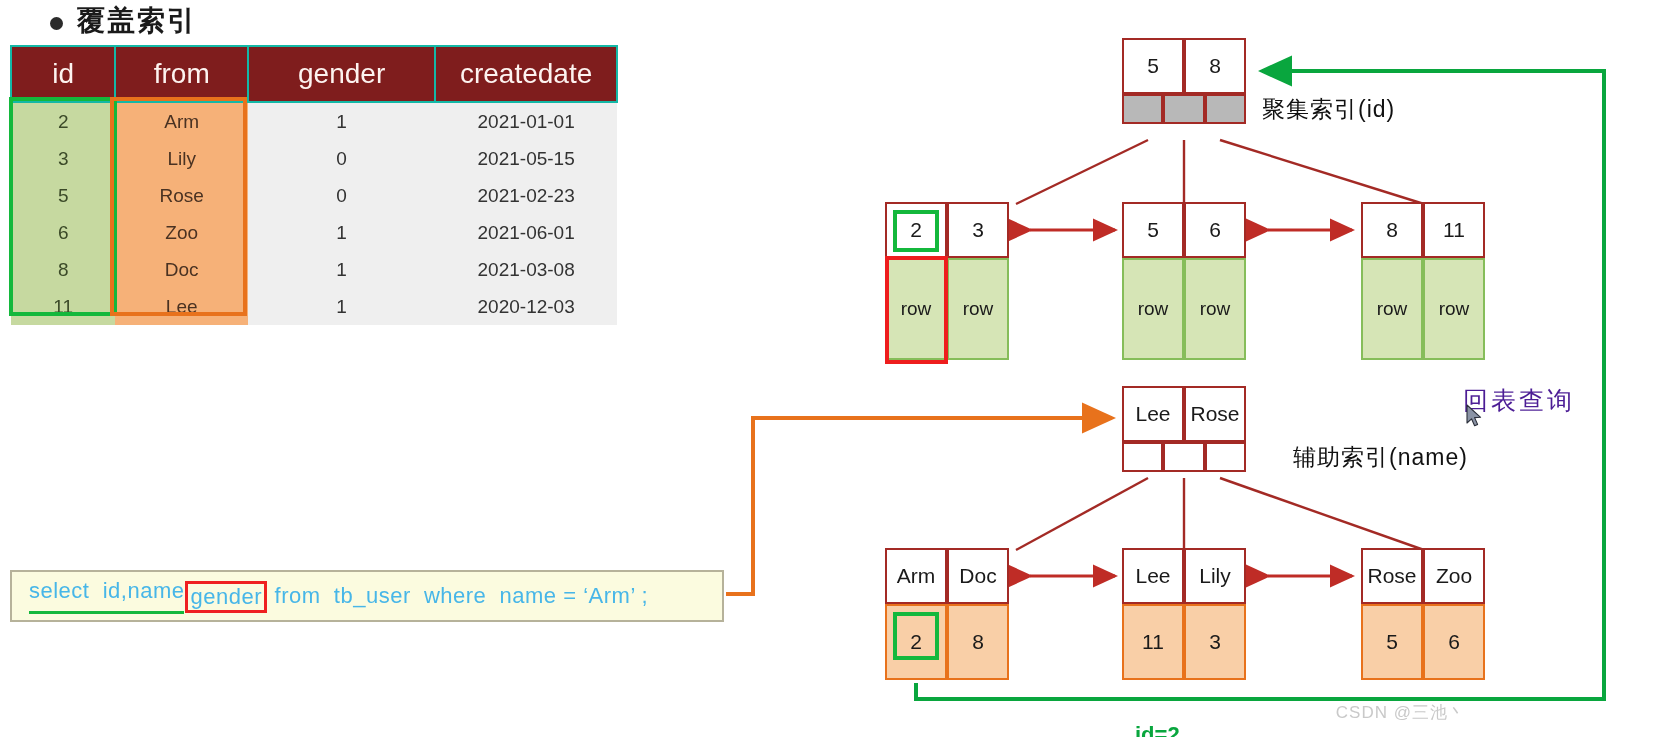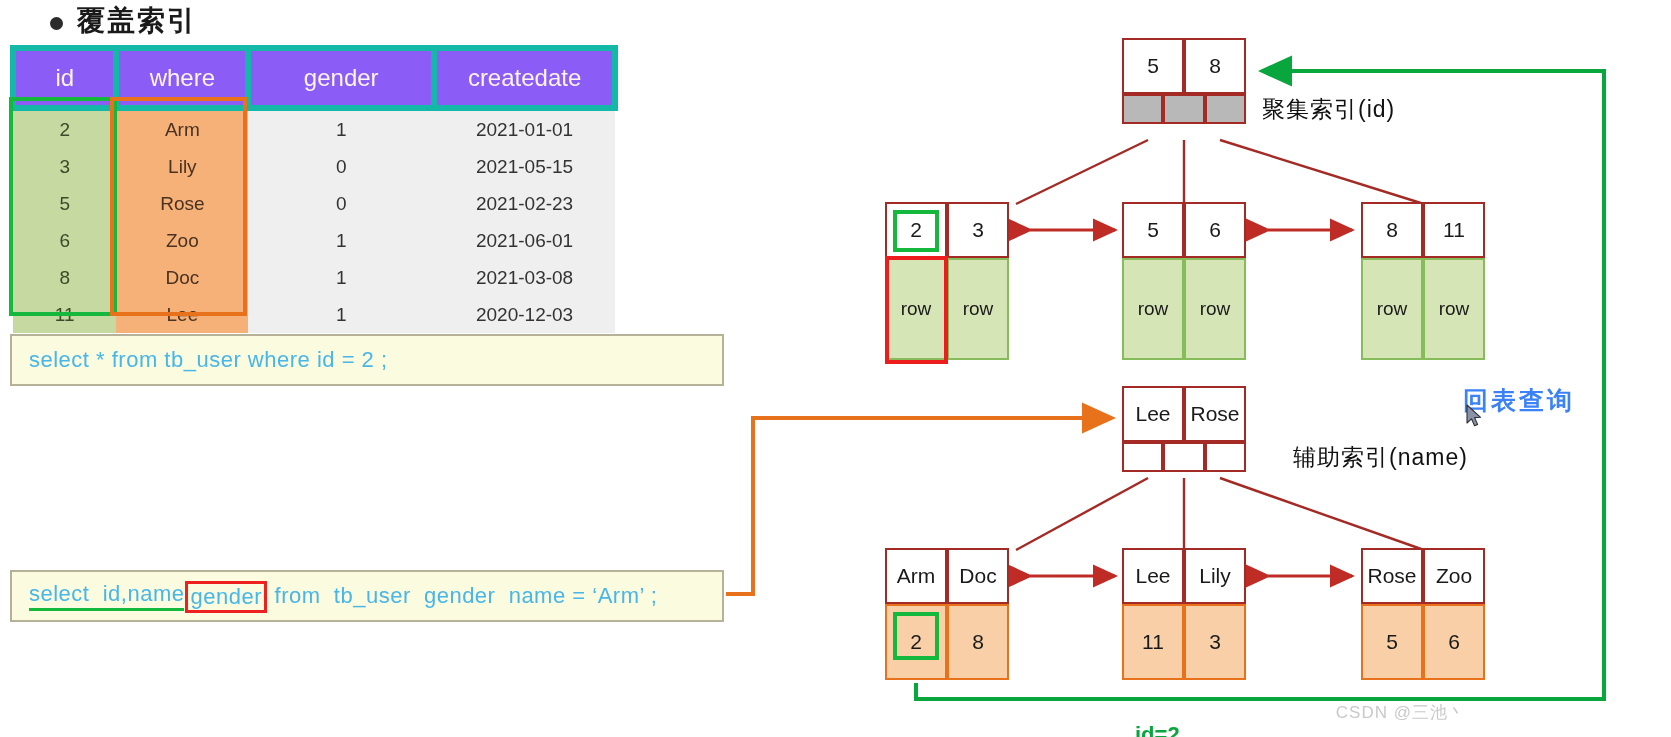--- a/index.html
+++ b/index.html
@@ -20,22 +20,22 @@
   }
   .heading .bullet{
     width:13px;height:13px;border-radius:50%;
     background:#2b2b2b;display:inline-block;margin-left:50px;
     position:relative;top:2px;
   }
 
   
   .tbl{position:absolute;left:10px;top:29px;width:608px;border-collapse:collapse;}
   .tbl th{
-    background:#8b5cf6;color:#fdf3f0;font-weight:normal;
-    font-size:24px;height:52px;border:6px solid #14b8a6;
+    background:#7f1d1d;color:#fdf3f0;font-weight:normal;
+    font-size:28px;height:52px;border:2px solid #14b8a6;
     text-align:center;vertical-align:middle;
   }
   .tbl td{
     height:35px;font-size:19px;text-align:center;vertical-align:middle;
     color:#333;border:none;background:#efefef;
   }
   .tbl td.c-id{background:#c6d9a0;color:#3b4a28;}
   .tbl td.c-name{background:#f6b178;color:#4a3222;}
   .tbl col.w-id{width:105px;}
   .tbl col.w-name{width:133px;}
@@ -52,21 +52,21 @@
     background:#fbfbdf;border:2px solid #b6b29a;
     box-sizing:border-box;
     display:flex;align-items:center;
     color:#47b6e8;font-size:22px;letter-spacing:.5px;
     padding-left:17px;
   }
   #sql1{top:318px;height:52px;}
   #sql2{top:434px;height:52px;}
   #sql3{top:554px;height:52px;}
   .sql .tok{white-space:pre;}
-  .tok-underline{border-bottom:3px solid #14b83c;padding-bottom:1px;}
+  .tok-underline{border-bottom:3px solid #14b83c;padding-bottom:7px;}
   .tok-boxed{
     display:inline-block;border:3px solid #ef2020;
     padding:0 2px;margin:0 1px;line-height:26px;
     position:relative;top:1px;
   }
 
   
   .node{position:absolute;box-sizing:border-box;}
   .key-cell{
     box-sizing:border-box;border:2px solid #a32a25;
@@ -87,21 +87,21 @@
     position:absolute;font-size:23px;color:#111;letter-spacing:1px;
     white-space:nowrap;
   }
   .mark-green{position:absolute;border:4px solid #14b83c;box-sizing:border-box;pointer-events:none;}
   .mark-red{position:absolute;border:4px solid #ee1d1d;box-sizing:border-box;pointer-events:none;}
 
   svg.overlay{position:absolute;left:0;top:0;width:1671px;height:737px;pointer-events:none;}
 
   
   .red-note{
-    position:absolute;color:#3b82f6;font-size:25px;font-weight:bold;
+    position:absolute;color:#4c1d95;font-size:25px;font-weight:normal;
     letter-spacing:3px;white-space:nowrap;
   }
   .green-note{
     position:absolute;color:#09a63e;font-size:22px;font-weight:bold;
     white-space:nowrap;
   }
 
   
   .cursor{position:absolute;width:0;height:0;}
   .cursor svg{position:absolute;left:0;top:0;}
@@ -138,21 +138,21 @@
   <table class="tbl">
     <colgroup>
       <col class="w-id">
         <col class="w-name">
         <col class="w-gender">
         <col class="w-date">
     </colgroup>
     <thead>
       <tr>
         <th>id</th>
-        <th>where</th>
+        <th>from</th>
         <th>gender</th>
         <th>createdate</th>
       </tr>
     </thead>
     <tbody id="tbl-body">
         <tr>
           <td class="c-id">2</td>
           <td class="c-name">Arm</td>
           <td>1</td>
           <td>2021-01-01</td>
@@ -185,29 +185,26 @@
           <td class="c-id">11</td>
           <td class="c-name">Lee</td>
           <td>1</td>
           <td>2020-12-03</td>
         </tr>
       </tbody>
   </table>
   <div class="col-frame" id="frame-id"></div>
   <div class="col-frame" id="frame-name"></div>
 
-  <div class="sql" id="sql1">
-    <span class="tok">select * from tb_user where id = 2 ;</span>
-  </div>
 
 
   <div class="sql" id="sql3">
     <span class="tok tok-underline">select  id,name</span>
     <span class="tok tok-boxed">gender</span>
-    <span class="tok"> from  tb_user  gender  name = ‘Arm’ ;</span>
+    <span class="tok"> from  tb_user  where  name = ‘Arm’ ;</span>
   </div>
 
   <svg class="overlay">
     <defs>
       <marker id="ah-red" markerWidth="9" markerHeight="9" refX="7.5" refY="4.5" orient="auto">
         <path d="M0,0.6 L8.5,4.5 L0,8.4 z" fill="#bf2c26"></path>
       </marker>
       <marker id="ah-red-l" markerWidth="9" markerHeight="9" refX="7.5" refY="4.5" orient="auto">
         <path d="M0,0.6 L8.5,4.5 L0,8.4 z" fill="#bf2c26"></path>
       </marker>

